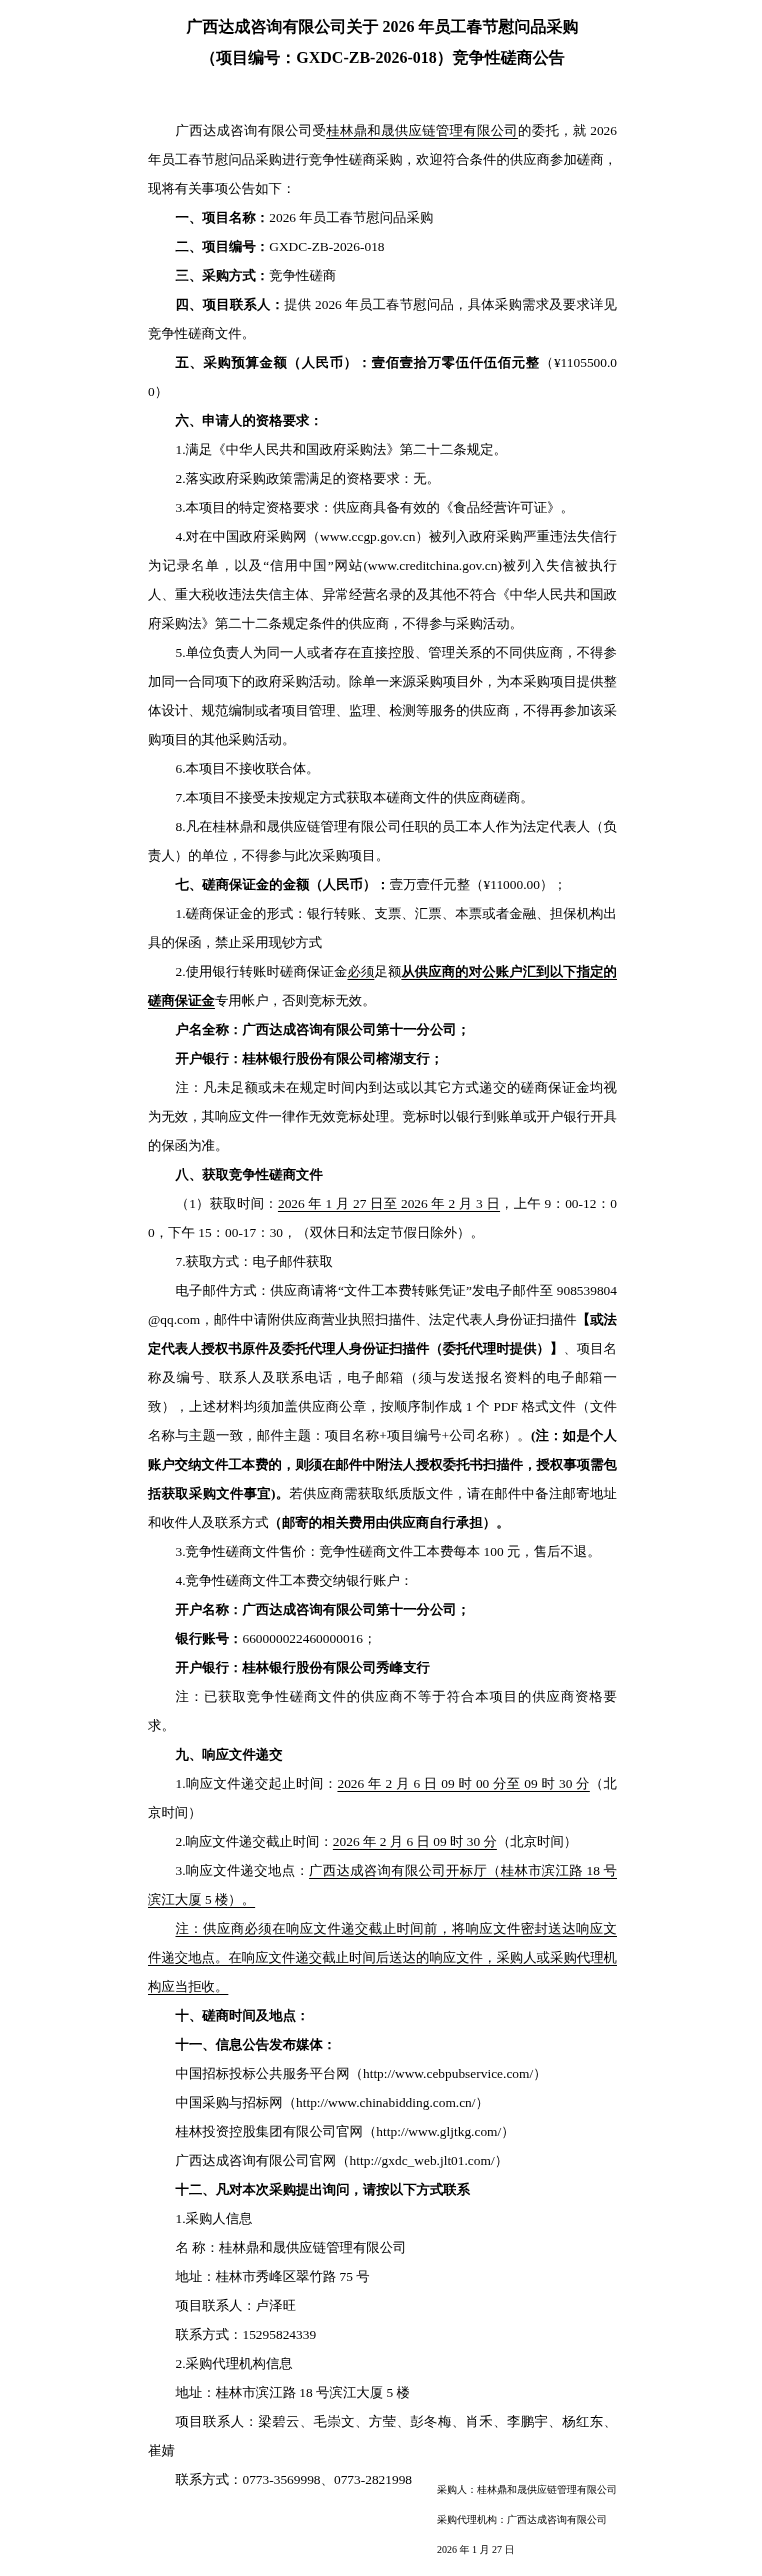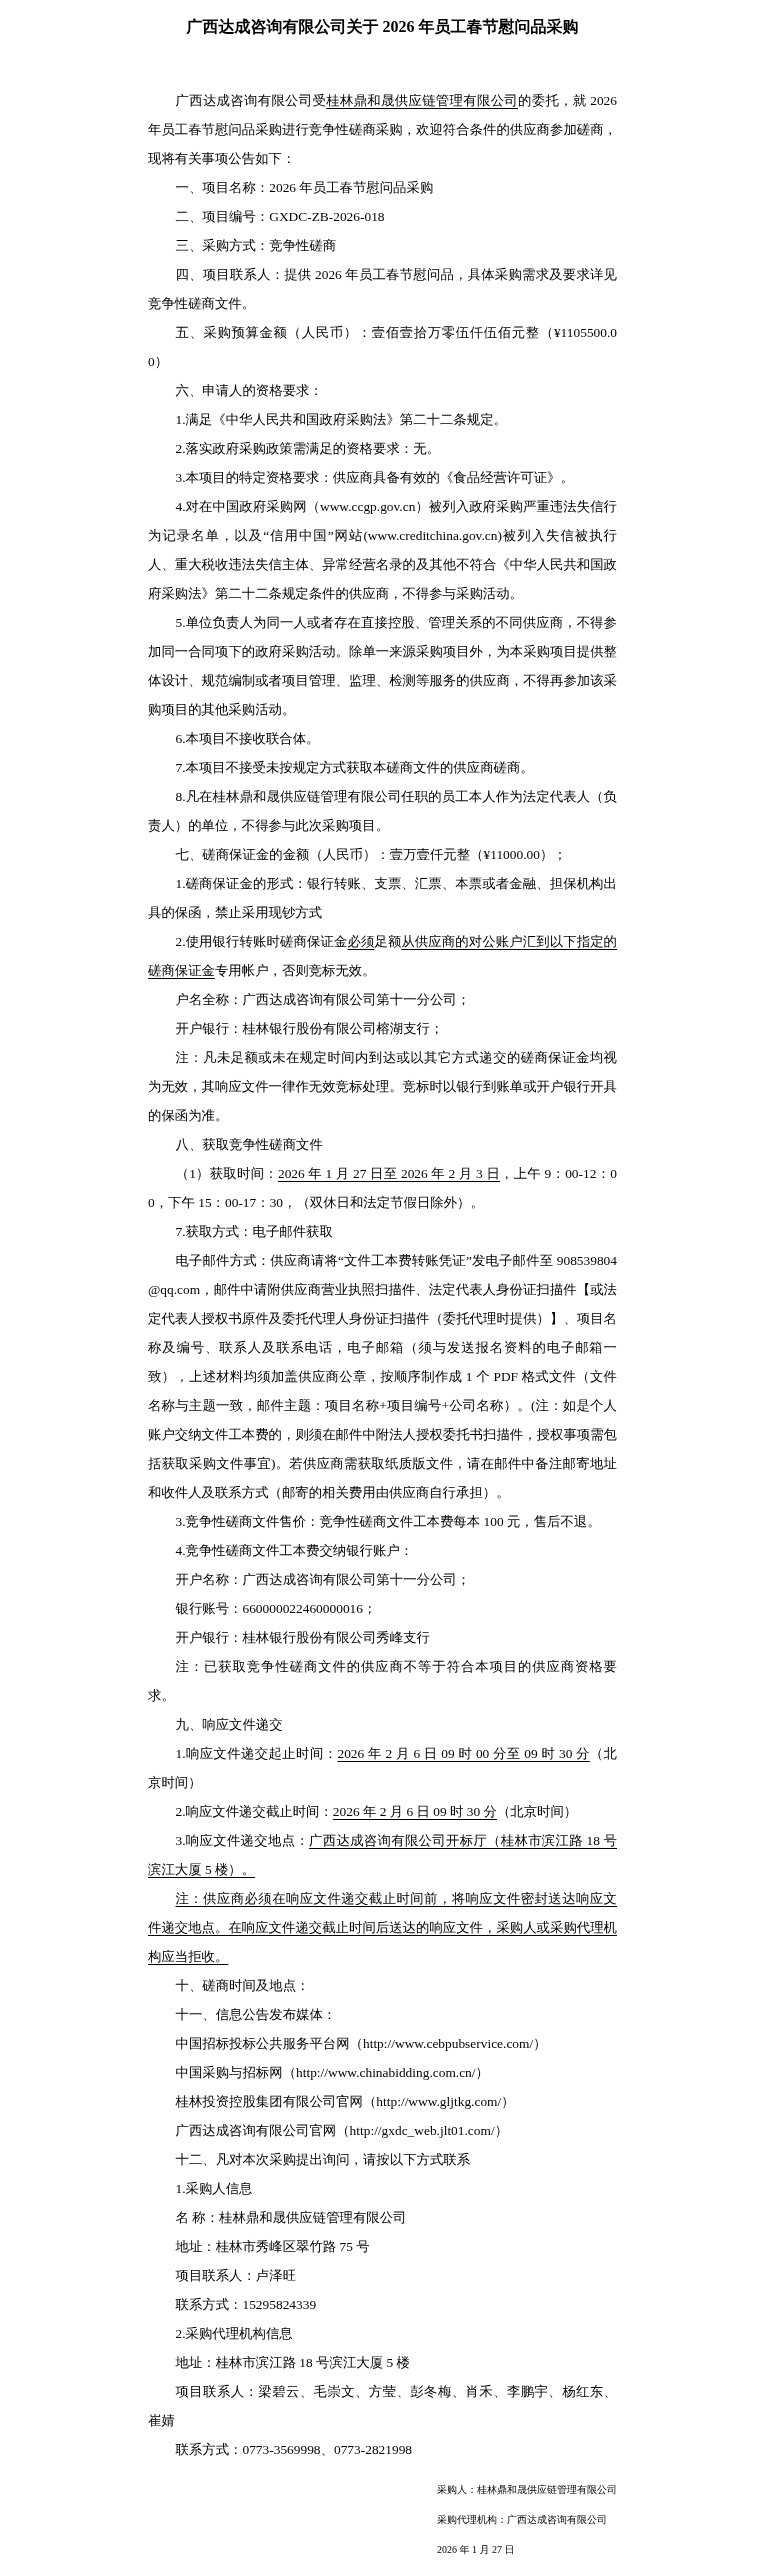--- a/index.html
+++ b/index.html
@@ -24,38 +24,39 @@
   }
   .doc-title .t-line { display: block; }
   .doc-body p.para {
     margin: 0;
     font-size: 13.4px;
     line-height: 29px;
     text-align: justify;
     text-indent: 27.5px;
     word-break: break-all;
   }
-  .doc-body span.b { font-weight: normal; }
+  .doc-body span.b { font-weight: bold; }
   .doc-body span.u { text-decoration: underline; text-underline-offset: 3.1px; }
   .doc-footer {
     position: absolute;
     right: 88px;
     bottom: 10.7px;
     text-align: left;
     font-size: 10px;
     line-height: 30px;
   }
   .doc-footer .f-line { display: block; }
 </style>
 </head>
 <body>
 
 <div class="page">
   <h1 class="doc-title">
     <span class="t-line">广西达成咨询有限公司关于 2026 年员工春节慰问品采购</span>
+    <span class="t-line">（项目编号：GXDC-ZB-2026-018）竞争性磋商公告</span>
   </h1>
 
   <div class="doc-body">
       <p class="para"><span>广西达成咨询有限公司受</span><span class="u">桂林鼎和晟供应链管理有限公司</span><span>的委托，就 2026 年员工春节慰问品采购进行竞争性磋商采购，欢迎符合条件的供应商参加磋商，现将有关事项公告如下：</span></p>
       <p class="para"><span class="b">一、项目名称：</span><span>2026 年员工春节慰问品采购</span></p>
       <p class="para"><span class="b">二、项目编号：</span><span>GXDC-ZB-2026-018</span></p>
       <p class="para"><span class="b">三、采购方式：</span><span>竞争性磋商</span></p>
       <p class="para"><span class="b">四、项目联系人：</span><span>提供 2026 年员工春节慰问品，具体采购需求及要求详见竞争性磋商文件。</span></p>
       <p class="para"><span class="b">五、采购预算金额（人民币）：</span><span class="b">壹佰壹拾万零伍仟伍佰元整</span><span>（¥1105500.00）</span></p>
       <p class="para"><span class="b">六、申请人的资格要求：</span></p>

